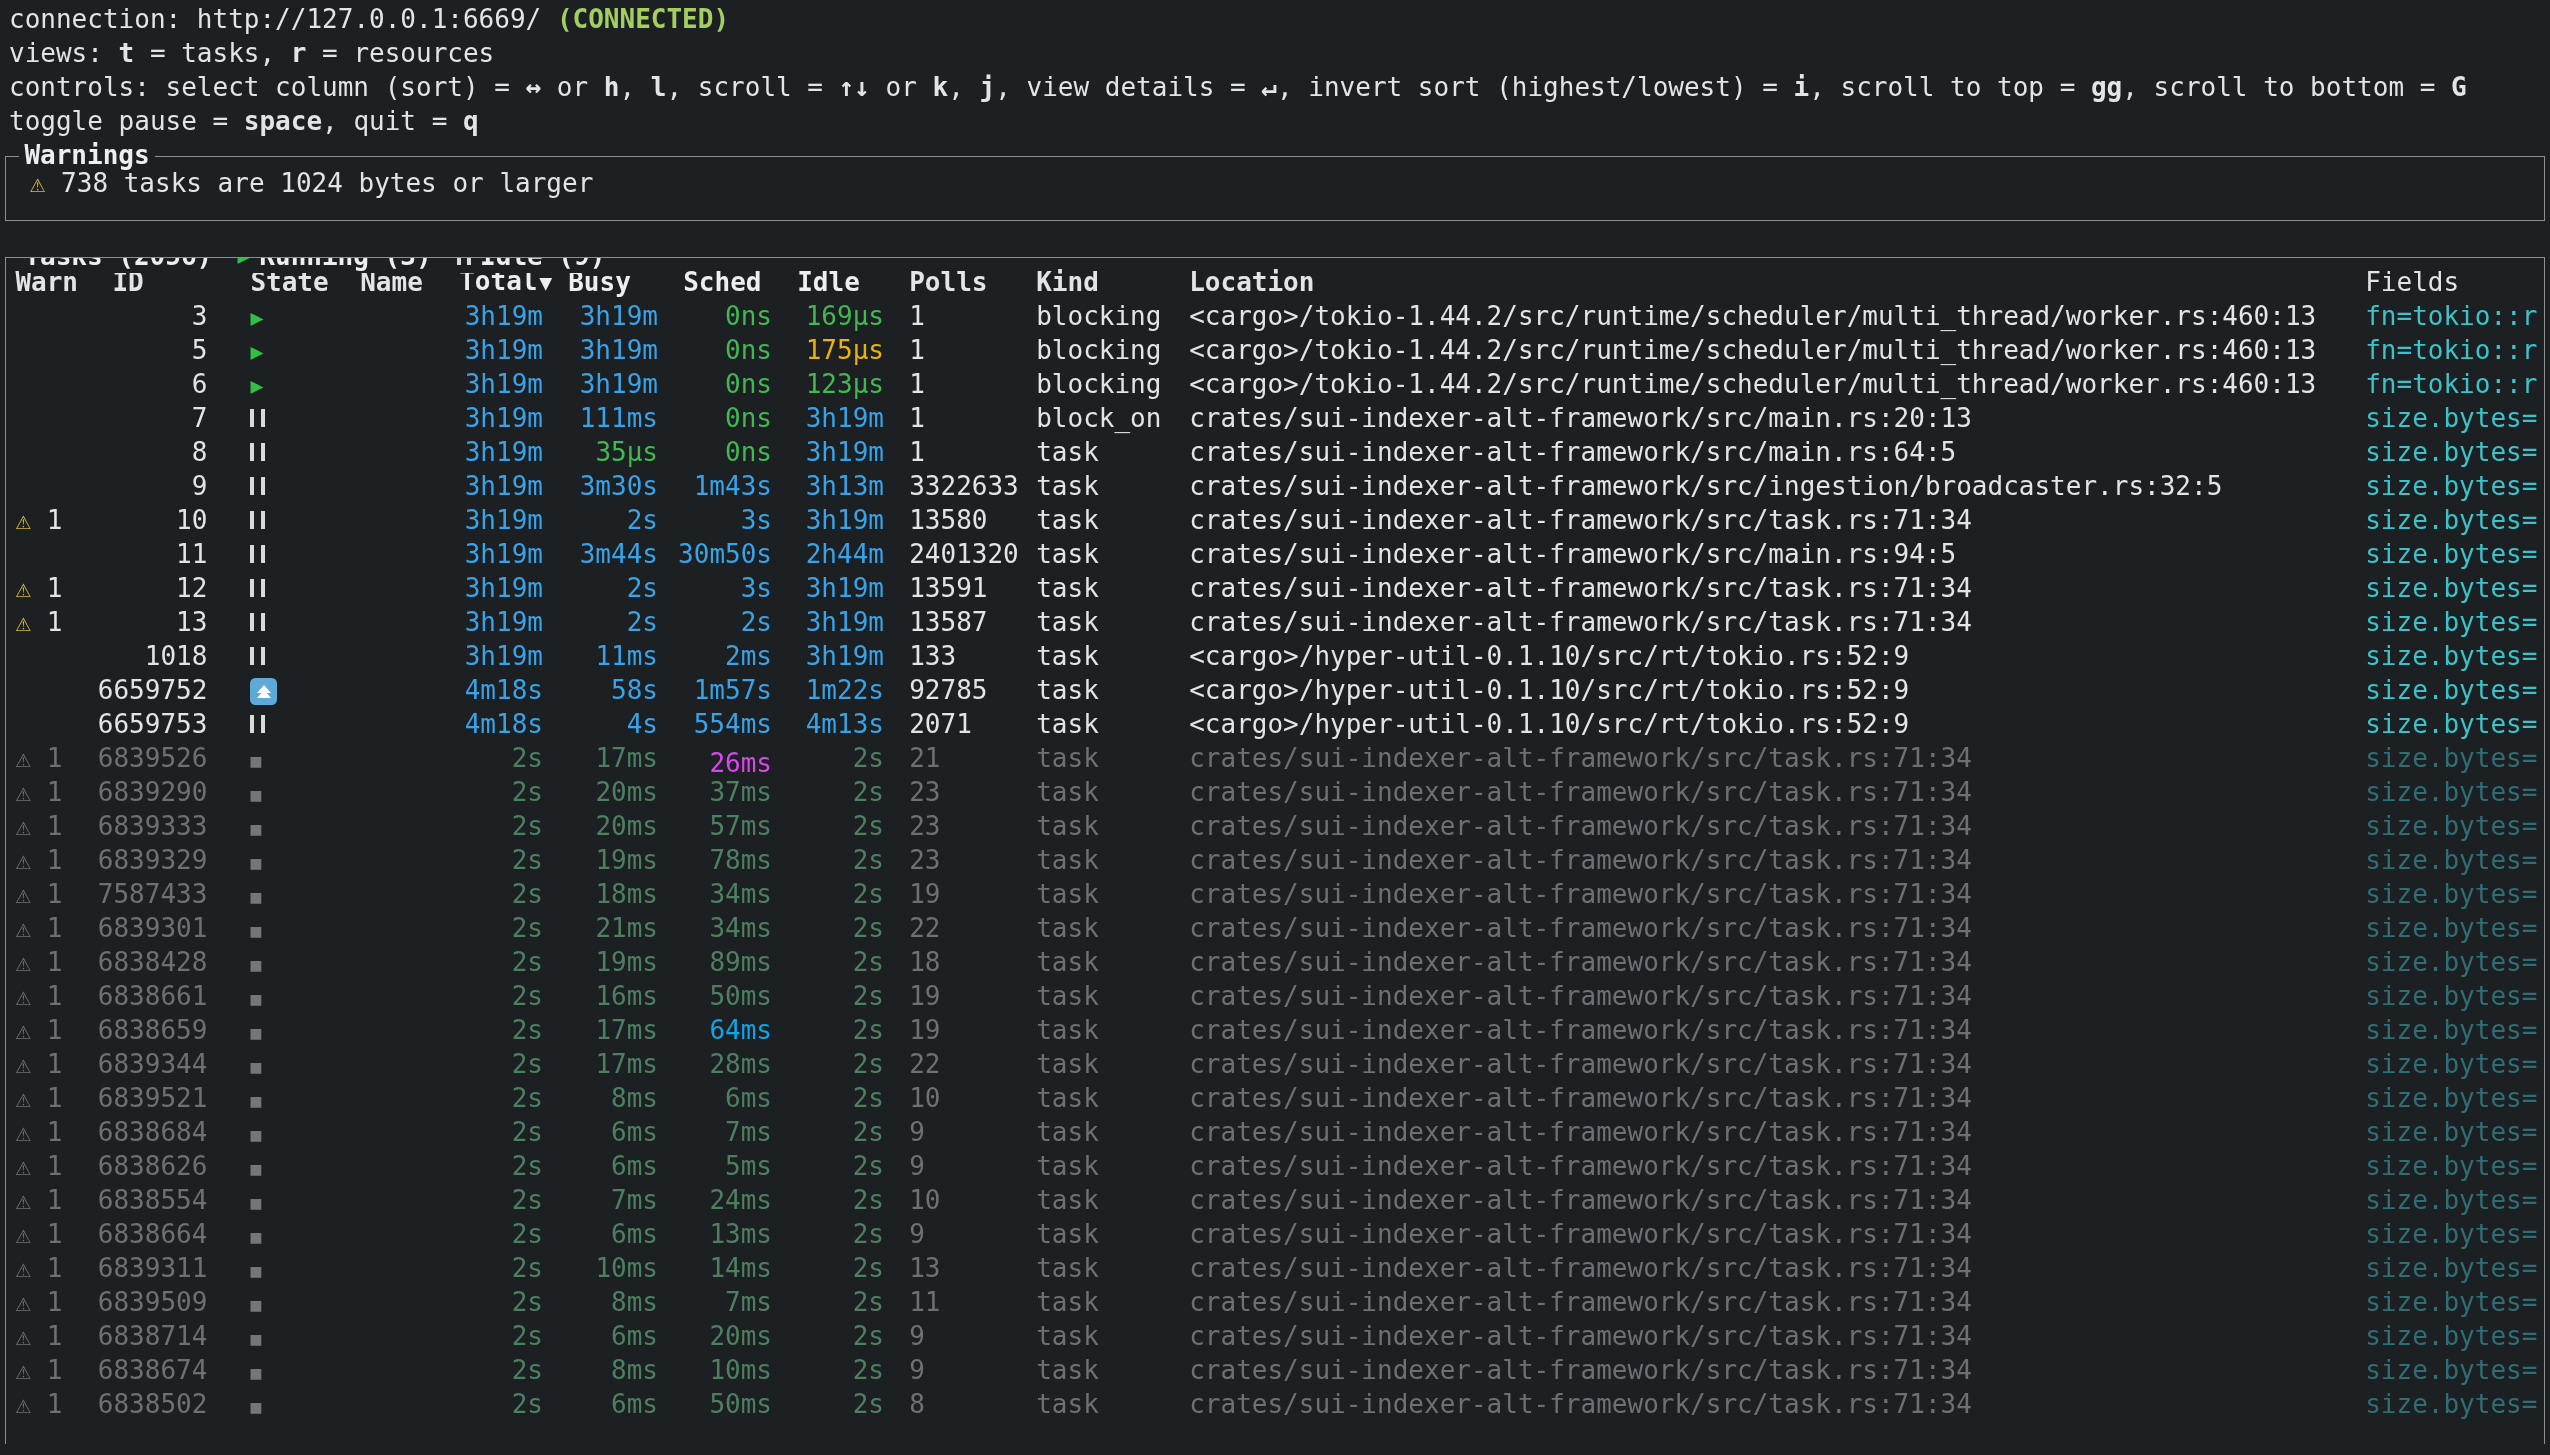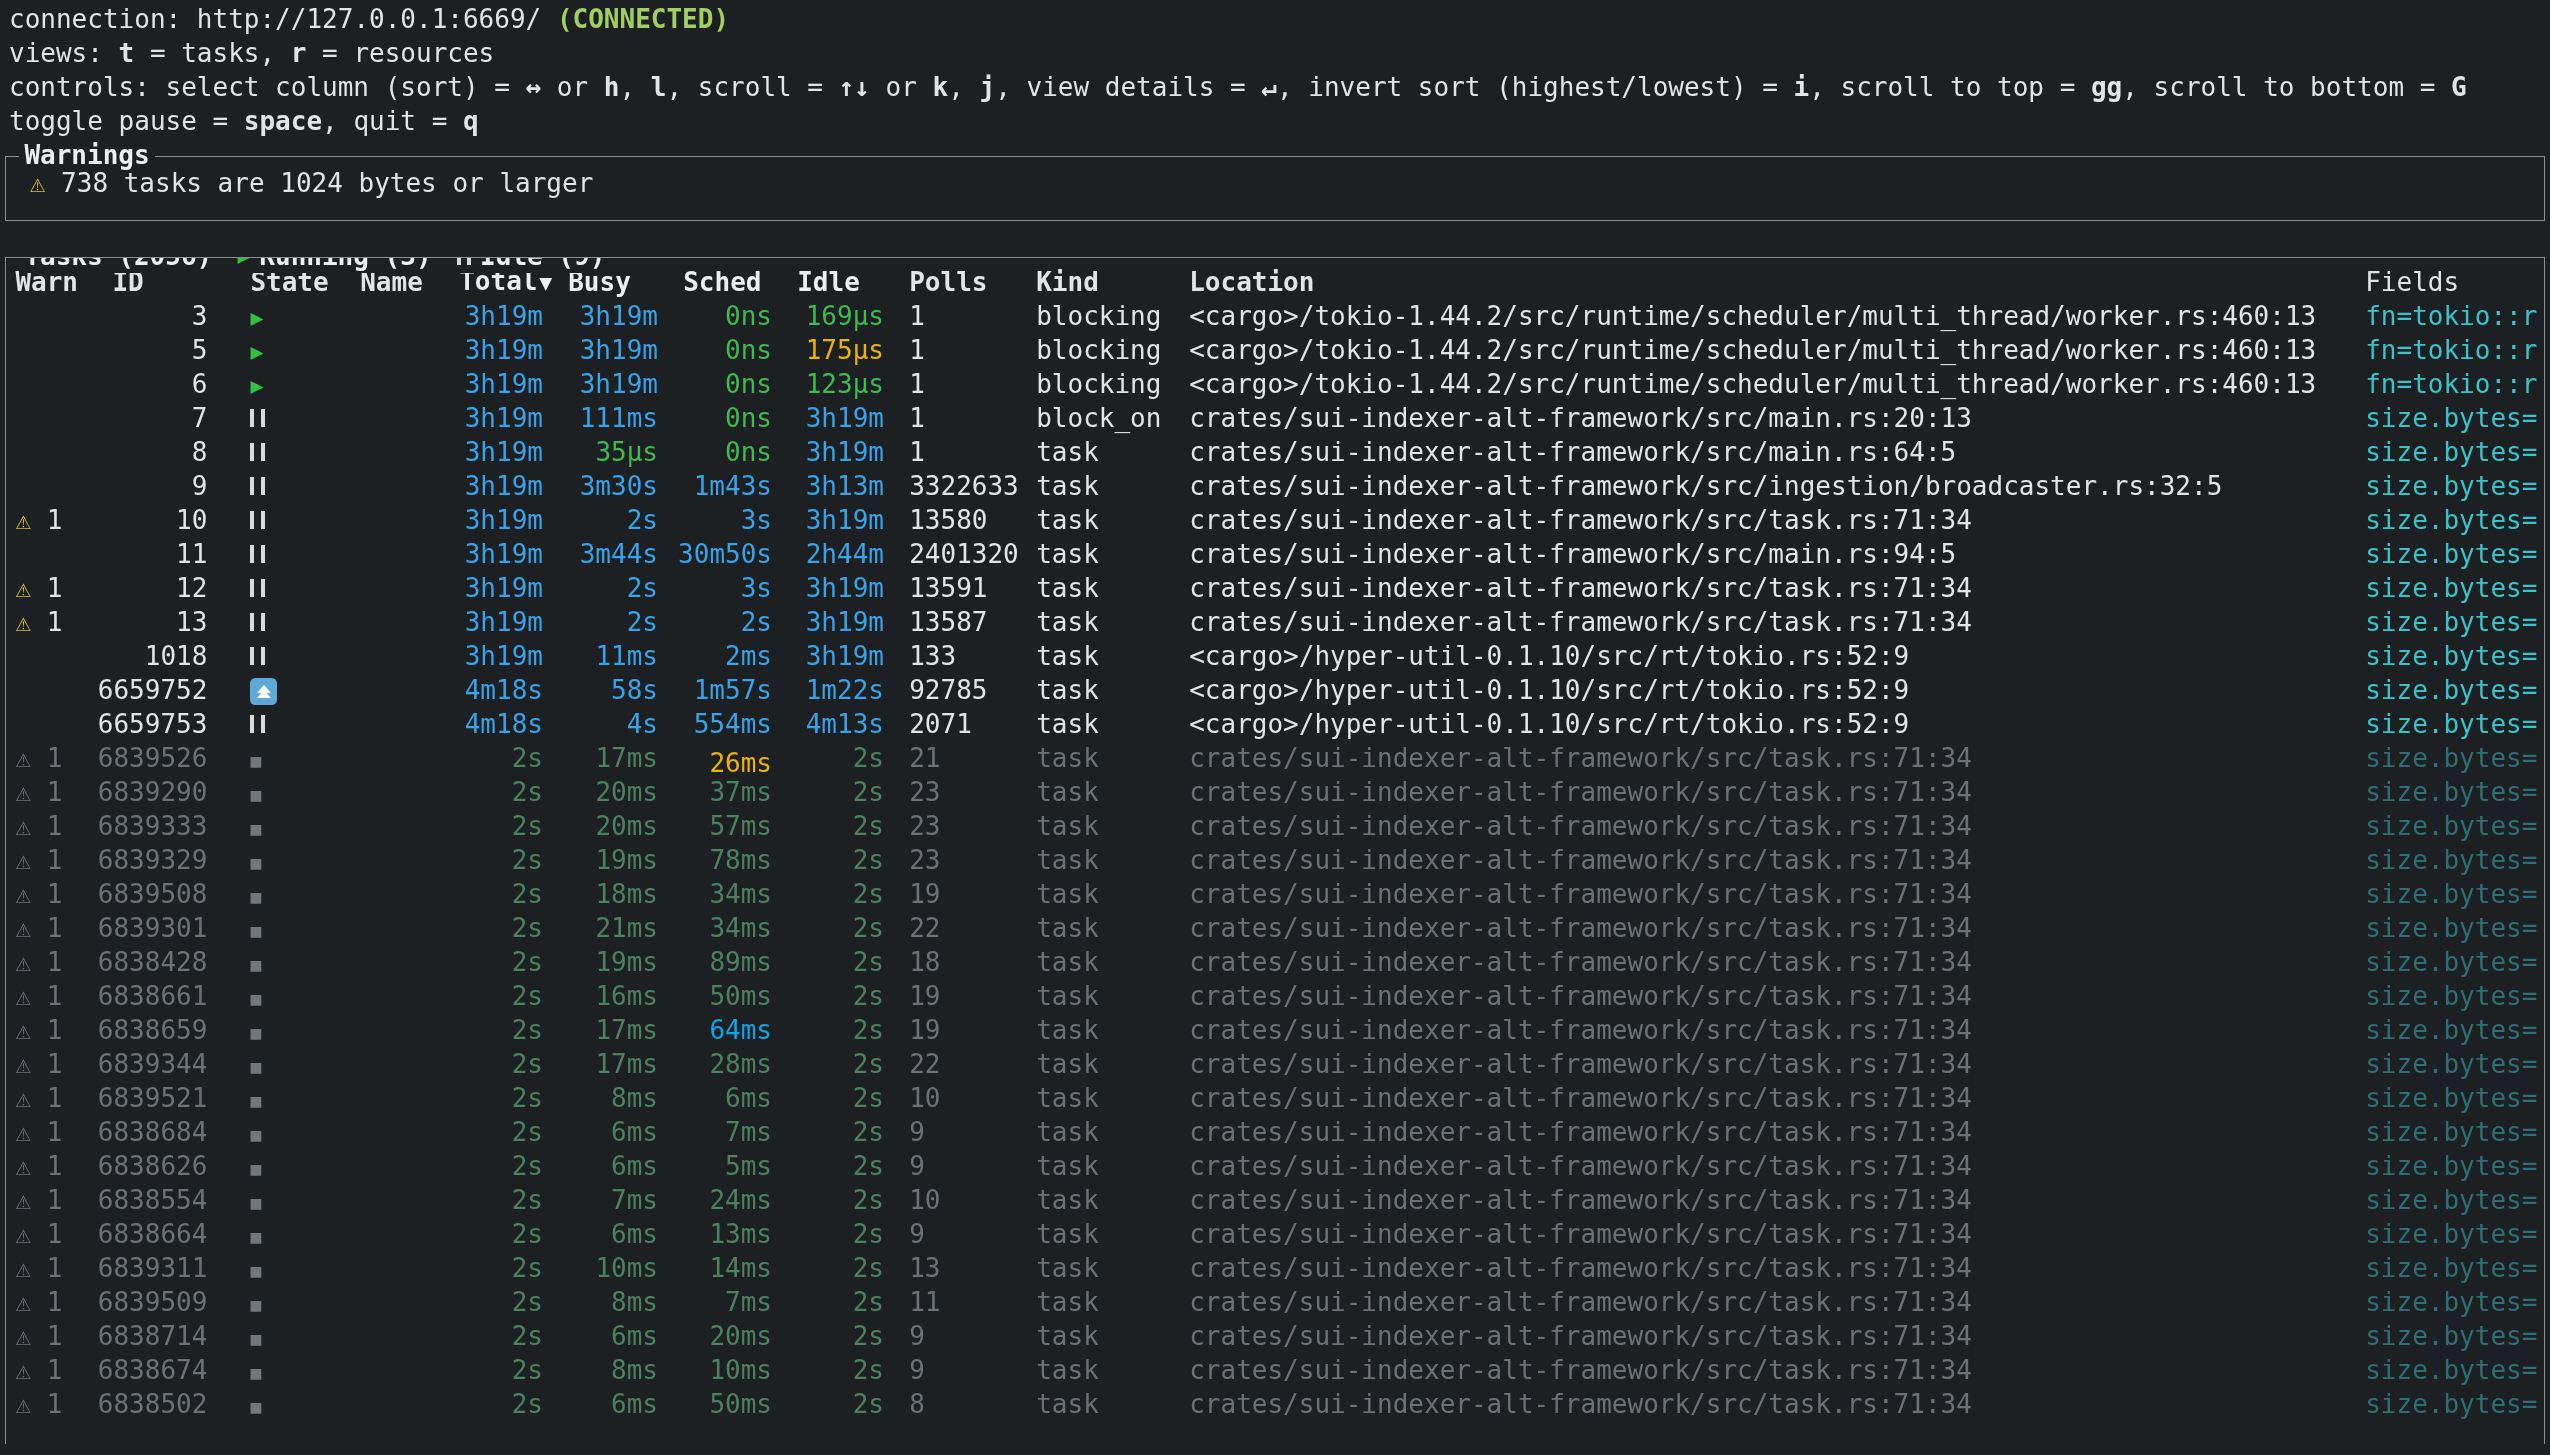--- a/index.html
+++ b/index.html
@@ -269,21 +269,21 @@
           <div class="tcell c-loc">&lt;cargo&gt;/hyper-util-0.1.10/src/rt/tokio.rs:52:9</div>
           <div class="tcell c-fields" style="color: rgb(60, 195, 201);">size.bytes=</div>
         </div>
         <div class="trow dim">
           <div class="tcell c-warn"><span class="warn-glyph">⚠</span><span> 1</span></div>
           <div class="tcell c-id">6839526</div>
           <div class="tcell c-state"><span class="ic-done">■</span></div>
           <div class="tcell c-name"></div>
           <div class="tcell c-total" style="color: rgb(77, 128, 96);">2s</div>
           <div class="tcell c-busy" style="color: rgb(77, 128, 96);">17ms</div>
-          <div class="tcell c-sched" style="color: #eab308; margin-top: 10px;">26ms</div>
+          <div class="tcell c-sched" style="color: #d946ef; margin-top: 10px;">26ms</div>
           <div class="tcell c-idle" style="color: rgb(77, 128, 96);">2s</div>
           <div class="tcell c-polls">21</div>
           <div class="tcell c-kind">task</div>
           <div class="tcell c-loc">crates/sui-indexer-alt-framework/src/task.rs:71:34</div>
           <div class="tcell c-fields" style="color: rgb(47, 110, 116);">size.bytes=</div>
         </div>
         <div class="trow dim">
           <div class="tcell c-warn"><span class="warn-glyph">⚠</span><span> 1</span></div>
           <div class="tcell c-id">6839290</div>
           <div class="tcell c-state"><span class="ic-done">■</span></div>
@@ -320,21 +320,21 @@
           <div class="tcell c-busy" style="color: rgb(77, 128, 96);">19ms</div>
           <div class="tcell c-sched" style="color: rgb(77, 128, 96);">78ms</div>
           <div class="tcell c-idle" style="color: rgb(77, 128, 96);">2s</div>
           <div class="tcell c-polls">23</div>
           <div class="tcell c-kind">task</div>
           <div class="tcell c-loc">crates/sui-indexer-alt-framework/src/task.rs:71:34</div>
           <div class="tcell c-fields" style="color: rgb(47, 110, 116);">size.bytes=</div>
         </div>
         <div class="trow dim">
           <div class="tcell c-warn"><span class="warn-glyph">⚠</span><span> 1</span></div>
-          <div class="tcell c-id">6839508</div>
+          <div class="tcell c-id">7587433</div>
           <div class="tcell c-state"><span class="ic-done">■</span></div>
           <div class="tcell c-name"></div>
           <div class="tcell c-total" style="color: rgb(77, 128, 96);">2s</div>
           <div class="tcell c-busy" style="color: rgb(77, 128, 96);">18ms</div>
           <div class="tcell c-sched" style="color: rgb(77, 128, 96);">34ms</div>
           <div class="tcell c-idle" style="color: rgb(77, 128, 96);">2s</div>
           <div class="tcell c-polls">19</div>
           <div class="tcell c-kind">task</div>
           <div class="tcell c-loc">crates/sui-indexer-alt-framework/src/task.rs:71:34</div>
           <div class="tcell c-fields" style="color: rgb(47, 110, 116);">size.bytes=</div>

